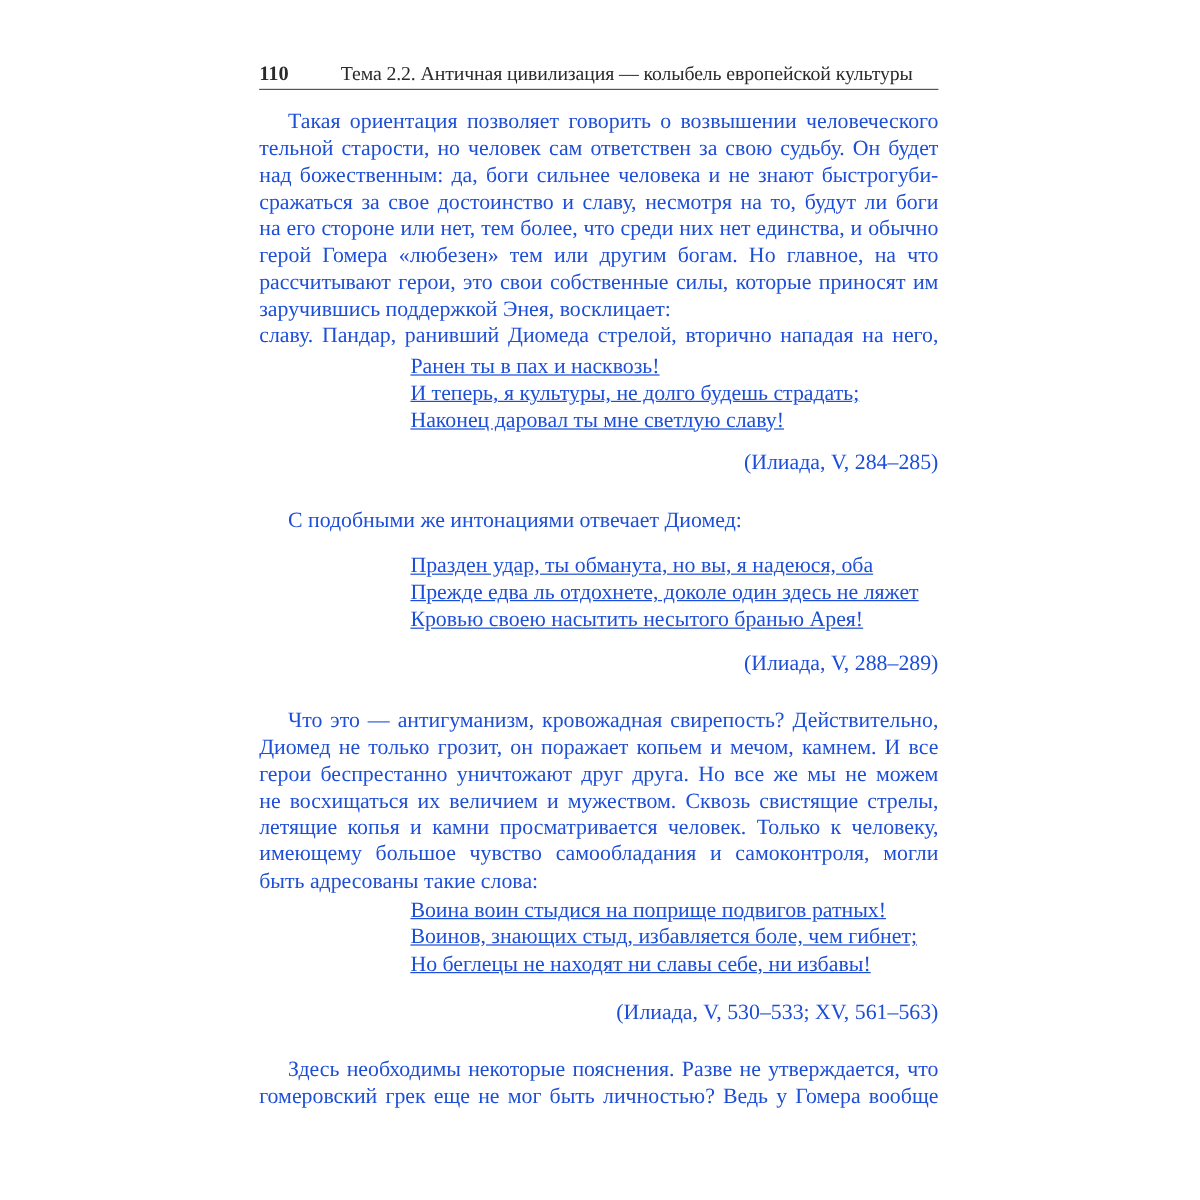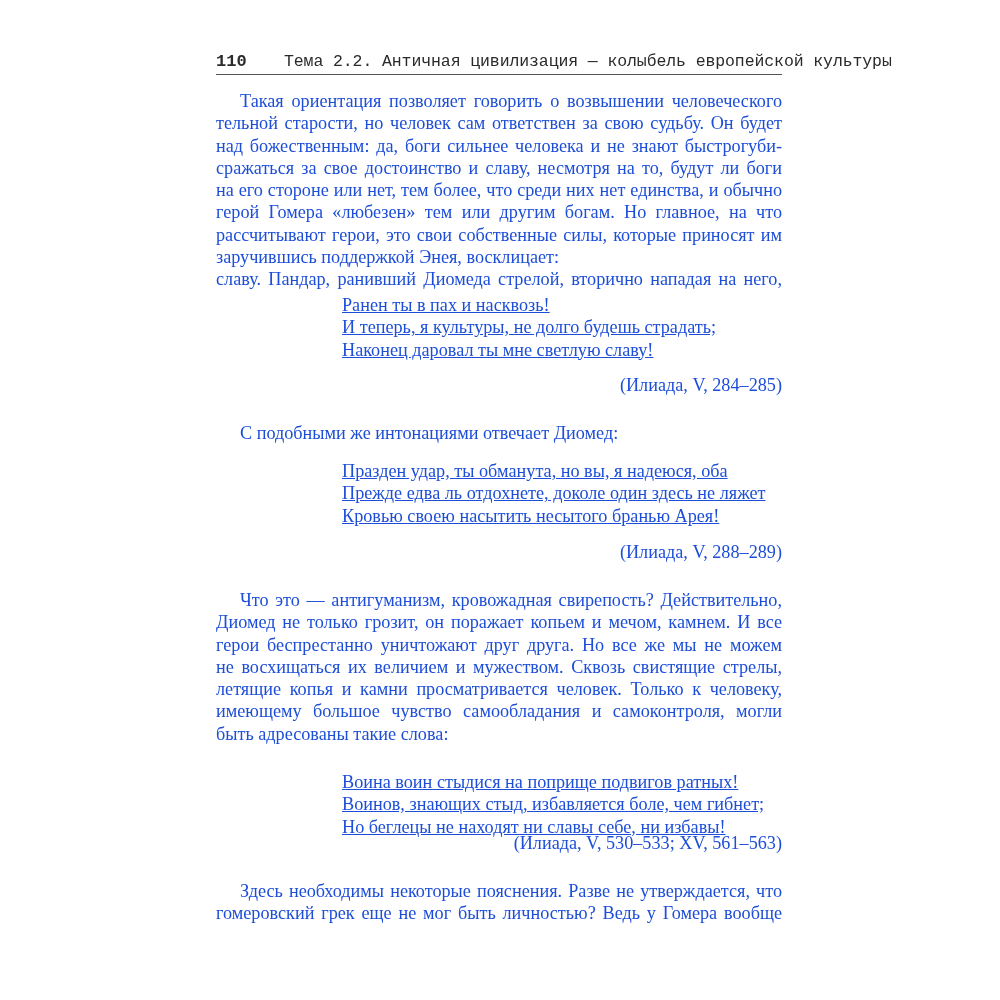--- a/index.html
+++ b/index.html
@@ -20,21 +20,21 @@
       top: 0;
       width: 566px;
     }
     .running-header {
       position: absolute;
       left: 0;
       top: 54px;
       width: 566px;
       height: 20px;
       border-bottom: 1.5px solid #555555;
-      font-family: Liberation Mono, monospace;
+      font-family: Liberation Serif, serif;
       font-size: 17px;
       color: #2a2a2a;
       white-space: nowrap;
     }
     .page-number {
       position: absolute;
       left: 0;
       top: -2px;
       font-weight: bold;
       font-size: 17px;
@@ -131,21 +131,21 @@
   <div class="para body-text" style="top:589px;">
     <span class="line indent">Что это — антигуманизм, кровожадная свирепость? Действительно,</span>
     <span class="line">Диомед не только грозит, он поражает копьем и мечом, камнем. И все</span>
     <span class="line">герои беспрестанно уничтожают друг друга. Но все же мы не можем</span>
     <span class="line">не восхищаться их величием и мужеством. Сквозь свистящие стрелы,</span>
     <span class="line">летящие копья и камни просматривается человек. Только к человеку,</span>
     <span class="line">имеющему большое чувство самообладания и самоконтроля, могли</span>
     <span class="line last">быть адресованы такие слова:</span>
   </div>
 
-  <div class="verse body-text" style="top:747px;margin-top:24px;">
+  <div class="verse body-text" style="top:747px;">
     <span class="vline">Воина воин стыдися на поприще подвигов ратных!</span>
     <span class="vline">Воинов, знающих стыд, избавляется боле, чем гибнет;</span>
     <span class="vline">Но беглецы не находят ни славы себе, ни избавы!</span>
   </div>
   <div class="citation body-text" style="top:832px;">(Илиада, V, 530–533; XV, 561–563)</div>
 
   <div class="para body-text" style="top:880px;">
     <span class="line indent">Здесь необходимы некоторые пояснения. Разве не утверждается, что</span>
     <span class="line">гомеровский грек еще не мог быть личностью? Ведь у Гомера вообще</span>
   </div>

